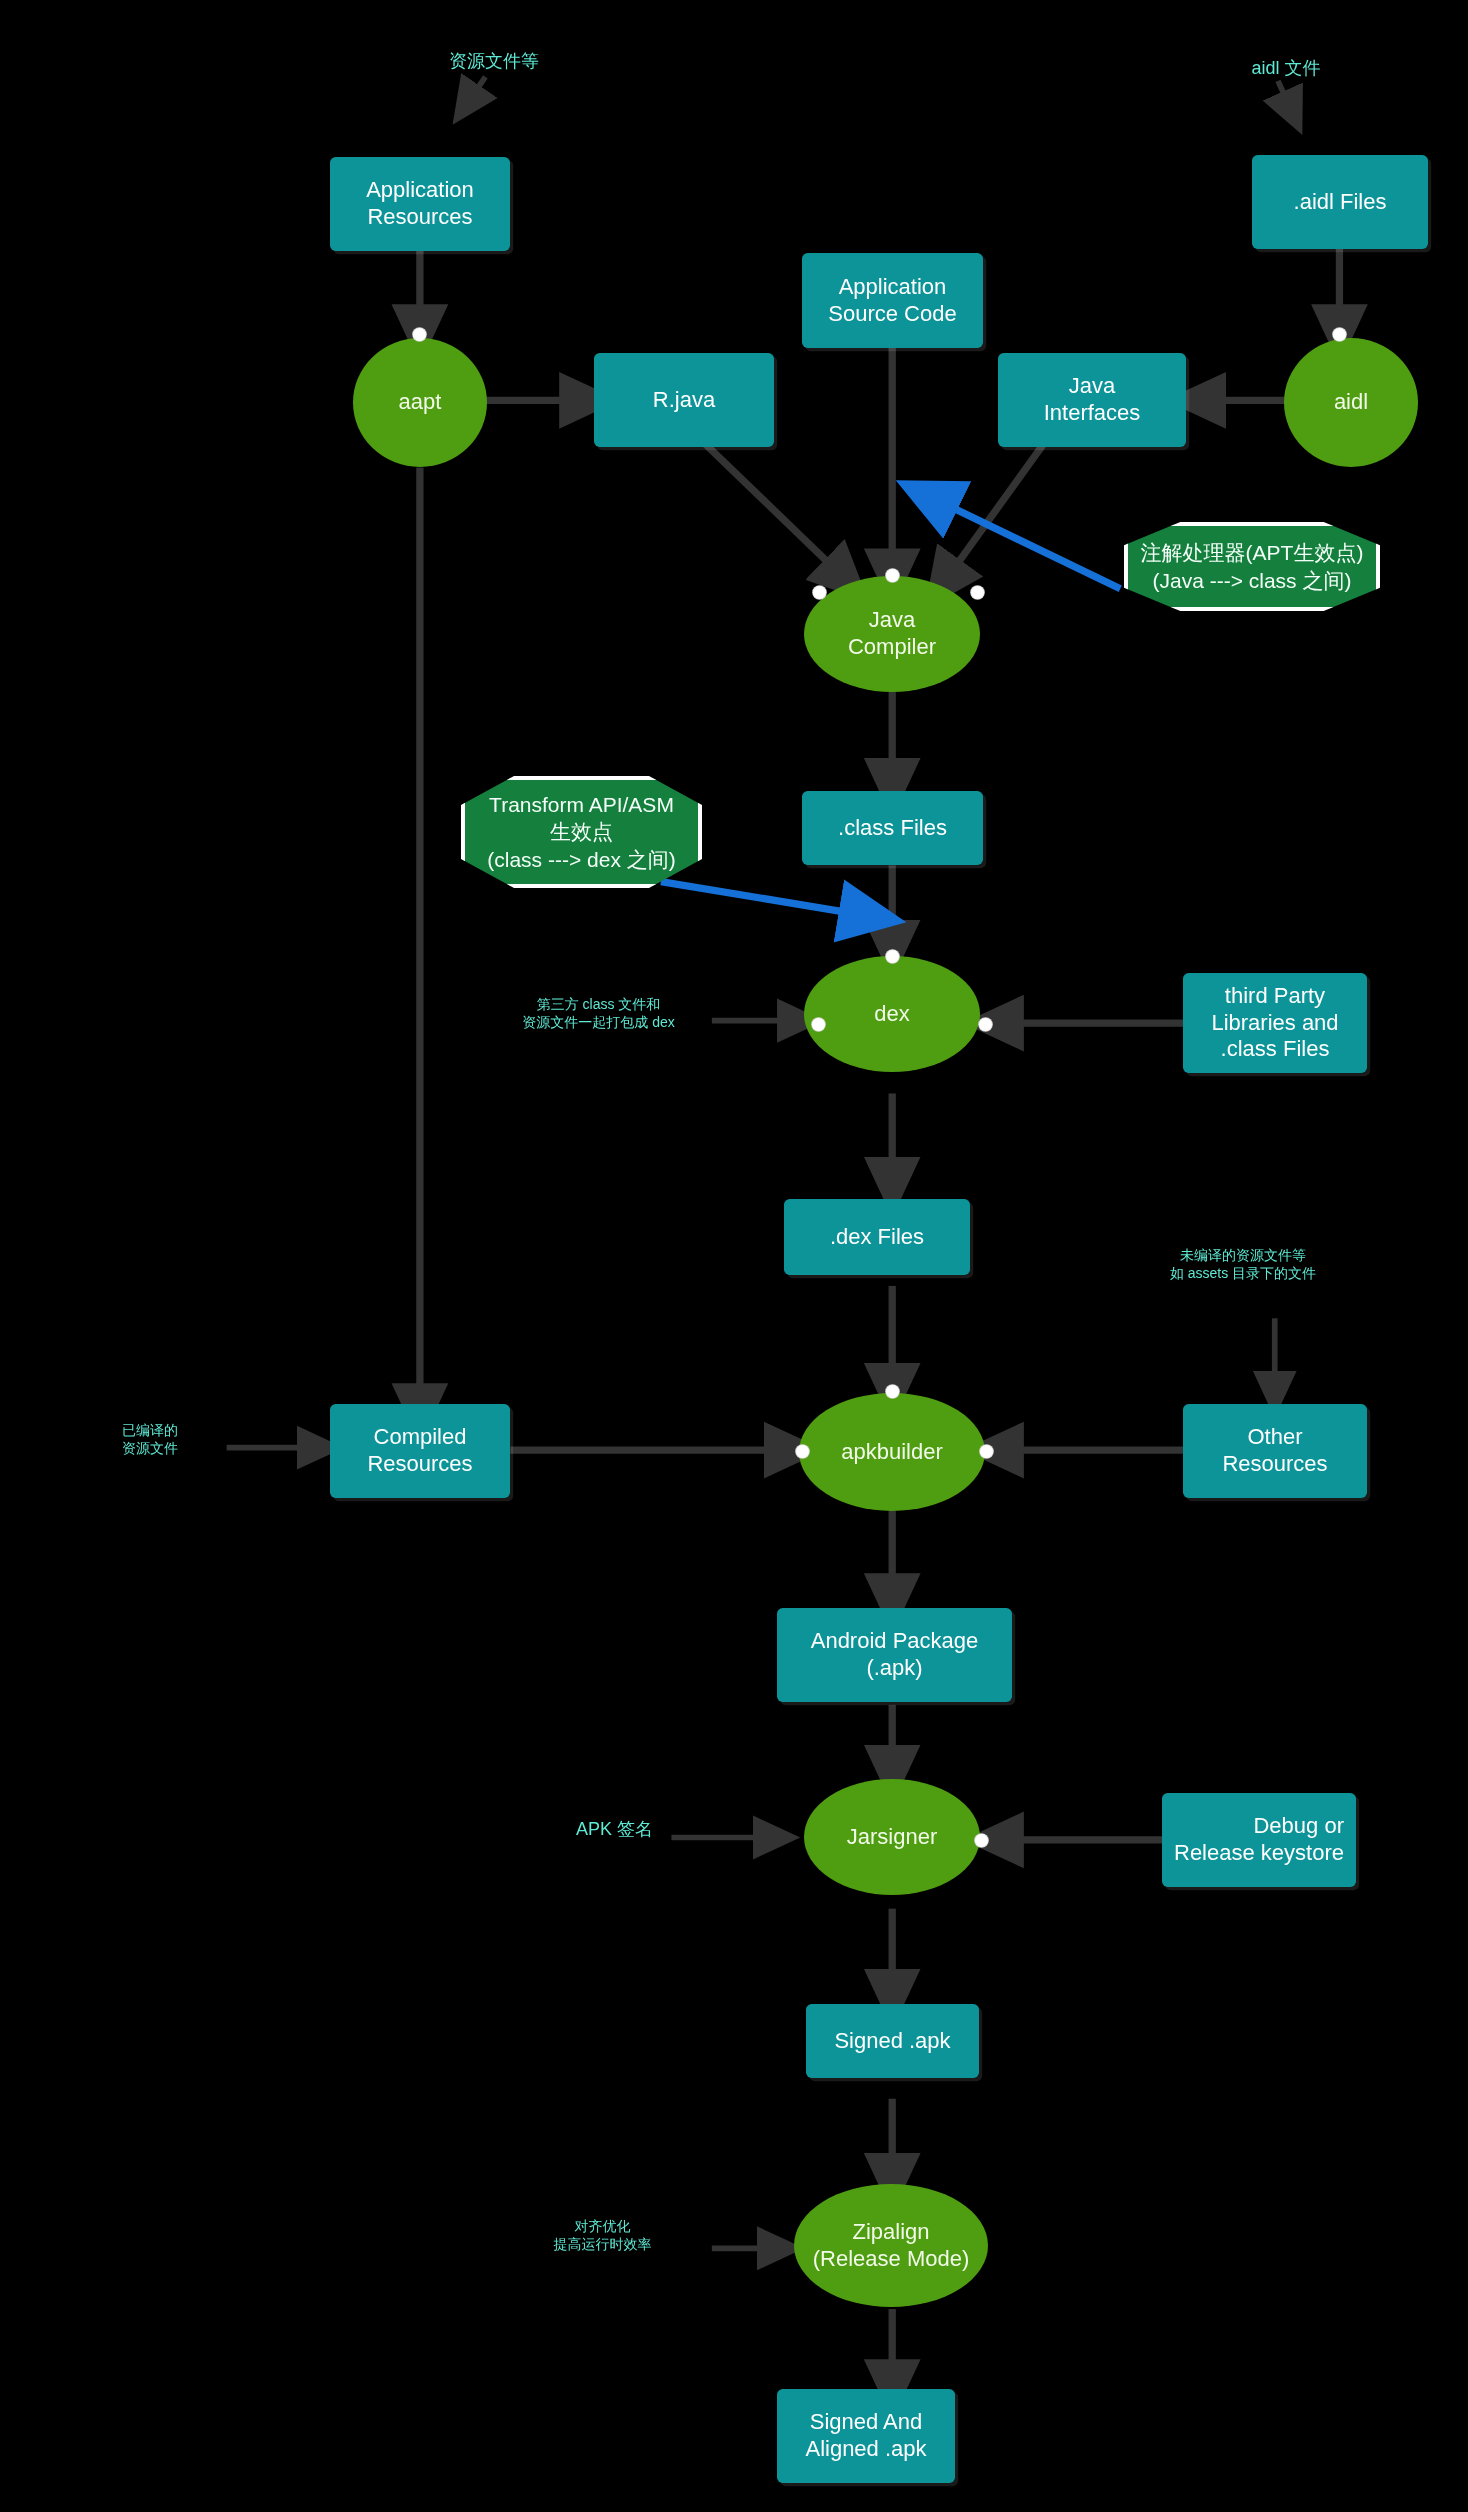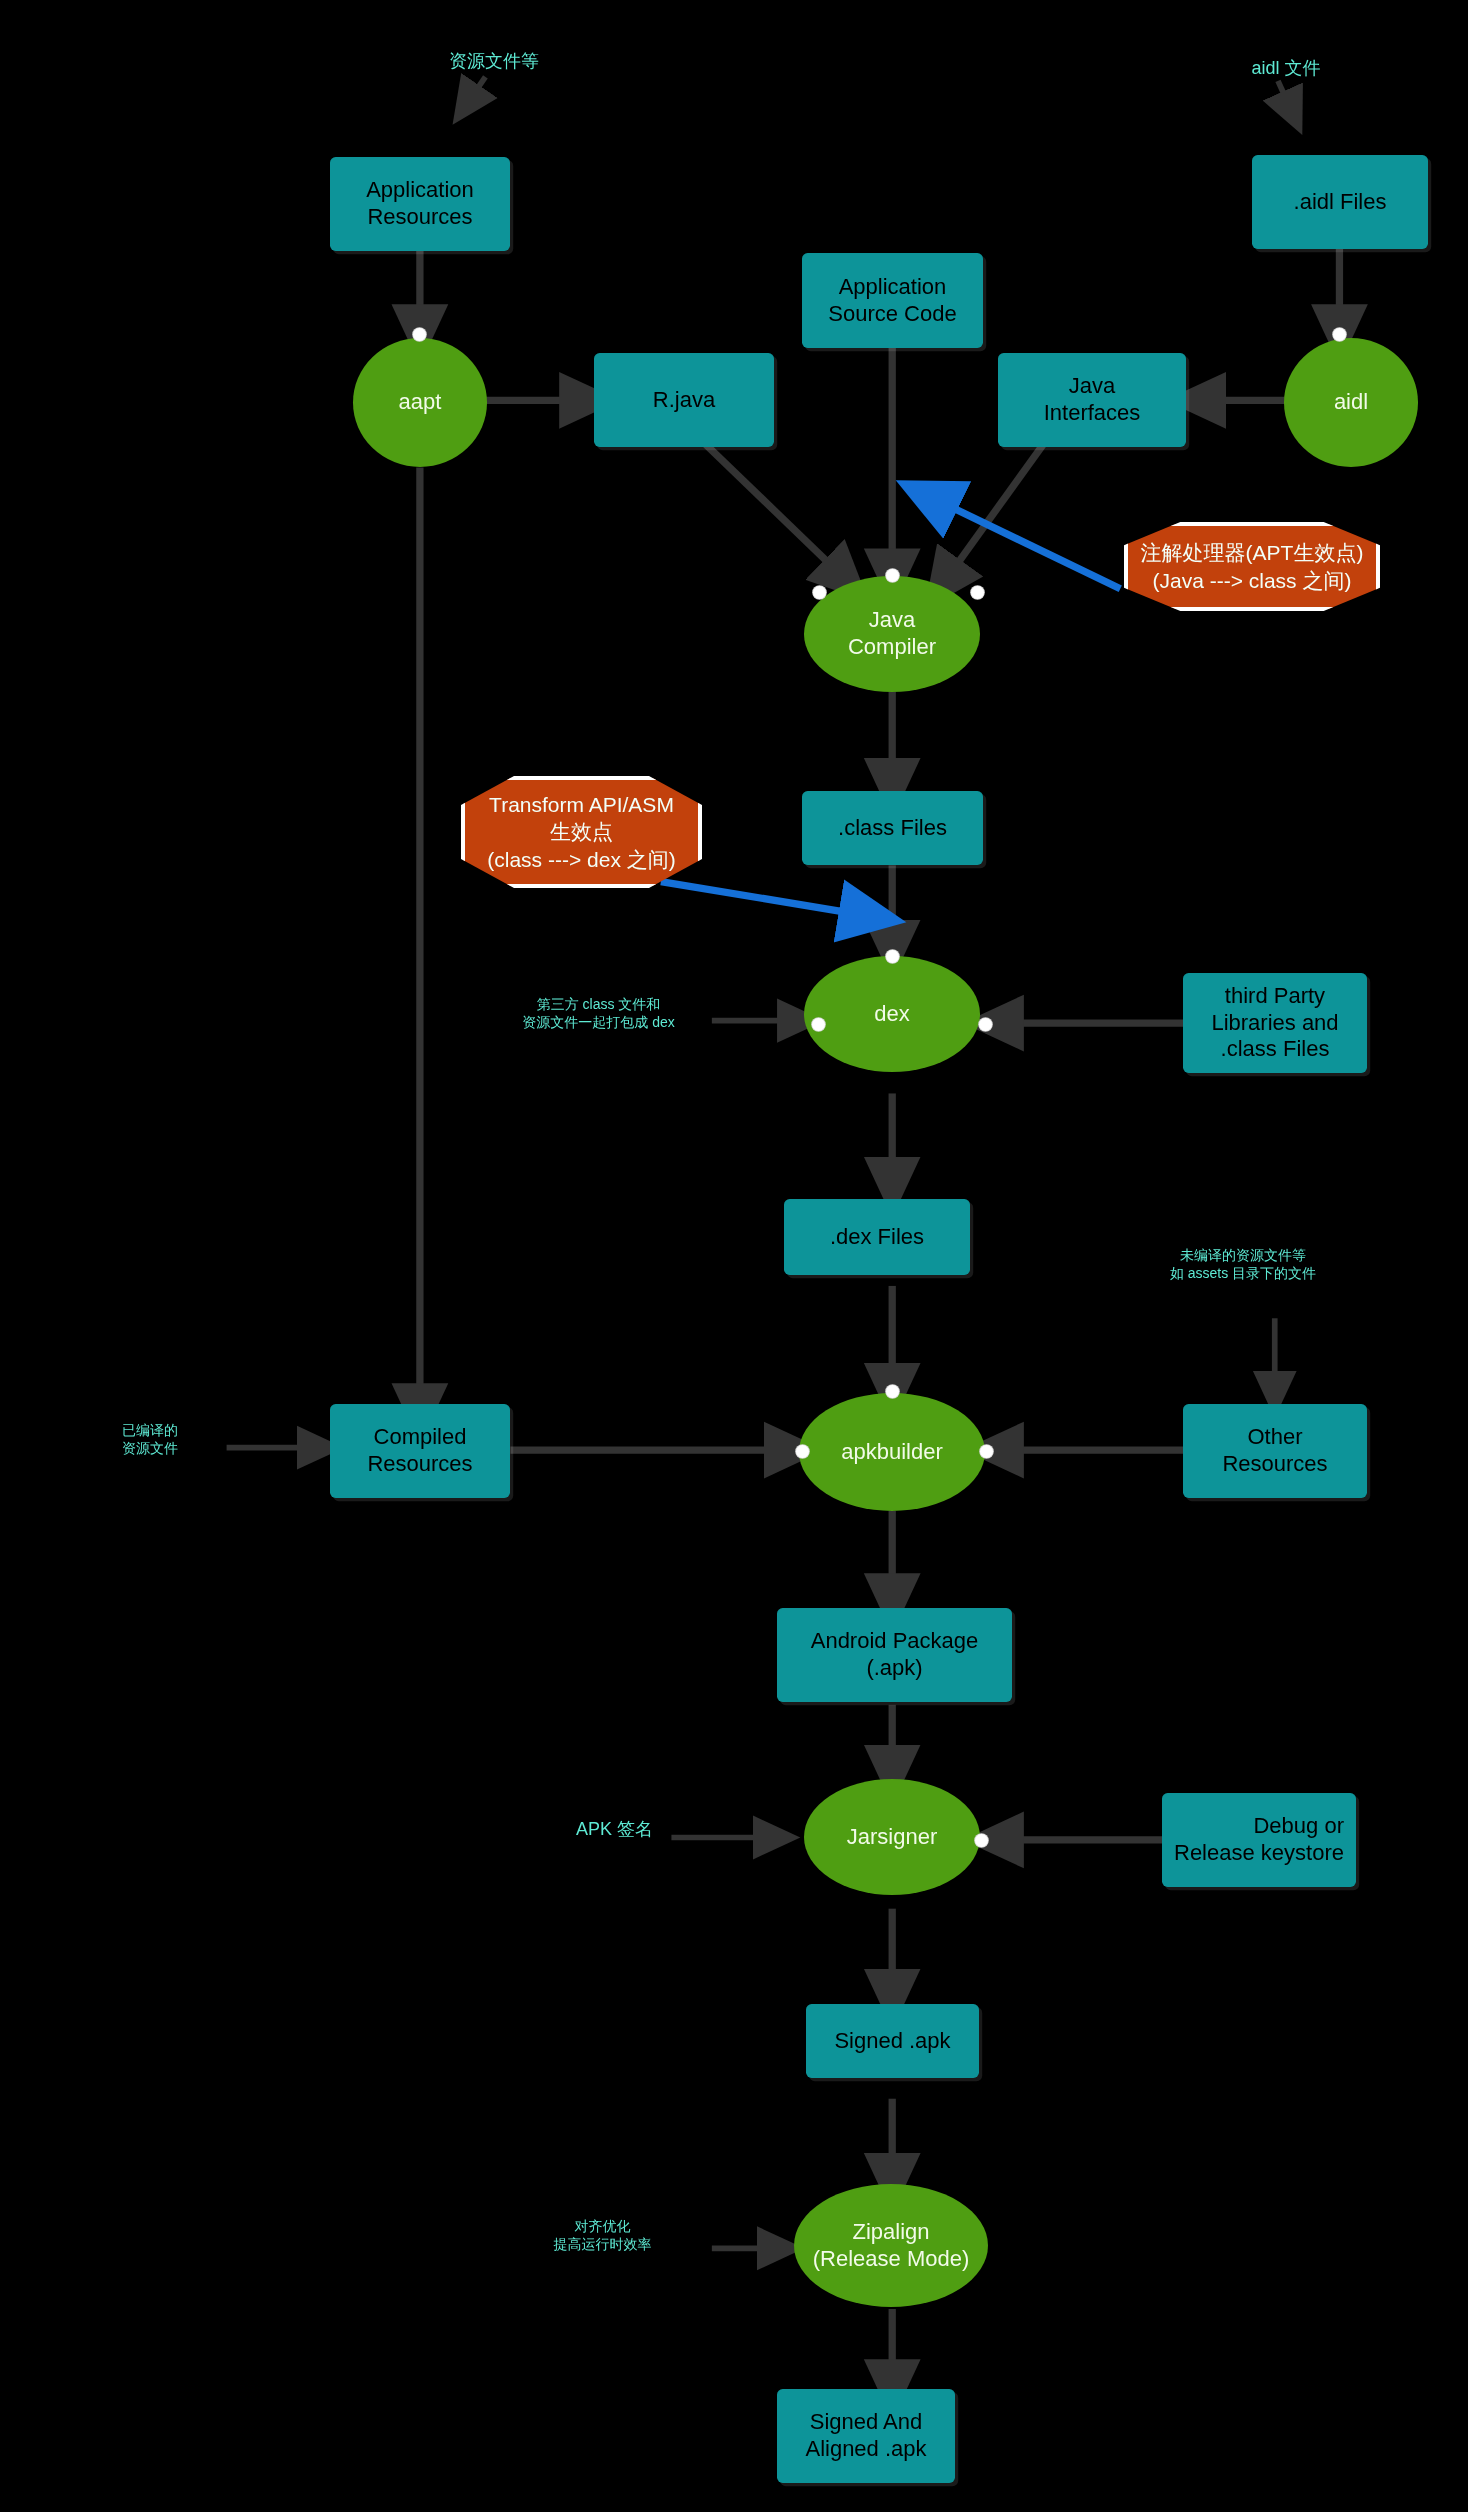--- a/index.html
+++ b/index.html
@@ -2,28 +2,28 @@
 <html style="font-size:13px"><head>
 <meta charset="utf-8">
 <style>
   html,body{margin:0;padding:0;background:#000;}
   body{width:1469px;height:2512px;position:relative;overflow:hidden;
        font-family:"Liberation Sans","DejaVu Sans",sans-serif;}
   #stage{position:absolute;inset:0;width:1469px;height:2512px;}
   svg#wires{position:absolute;left:0;top:0;width:1469px;height:2512px;}
 
   .node{position:absolute;box-sizing:border-box;display:flex;align-items:center;
-        justify-content:center;text-align:center;color:#000000;line-height:1.22;
+        justify-content:center;text-align:center;color:#ffffff;line-height:1.22;
         white-space:pre-line;}
 
   .box{background:#0d9499;border-radius:5.7px;font-size:22px;
        box-shadow:3.2px 3.2px 0 rgba(255,255,255,0.10);}
   .ell{background:#4f9e12;border-radius:50%;font-size:22px;color:#f2fbe9;}
 
-  .oct{background:#c2410c;color:#f3fff8;font-size:21px;line-height:1.3;
+  .oct{background:#15803d;color:#f3fff8;font-size:21px;line-height:1.3;
        border:4px solid #ffffff;
        clip-path:polygon(22% 0,78% 0,100% 26%,100% 74%,78% 100%,22% 100%,0 74%,0 26%);
        border-radius:3.2px;}
 
   .note{position:absolute;color:#5eead4;font-size:18px;line-height:1.25;
         white-space:pre-line;text-align:center;}
   .note.sm{font-size:14px;}
   .dot{position:absolute;width:13px;height:13px;border-radius:50%;
        background:#fff;box-shadow:0 0 0 0.8px #d8d8d8;}
 </style>

